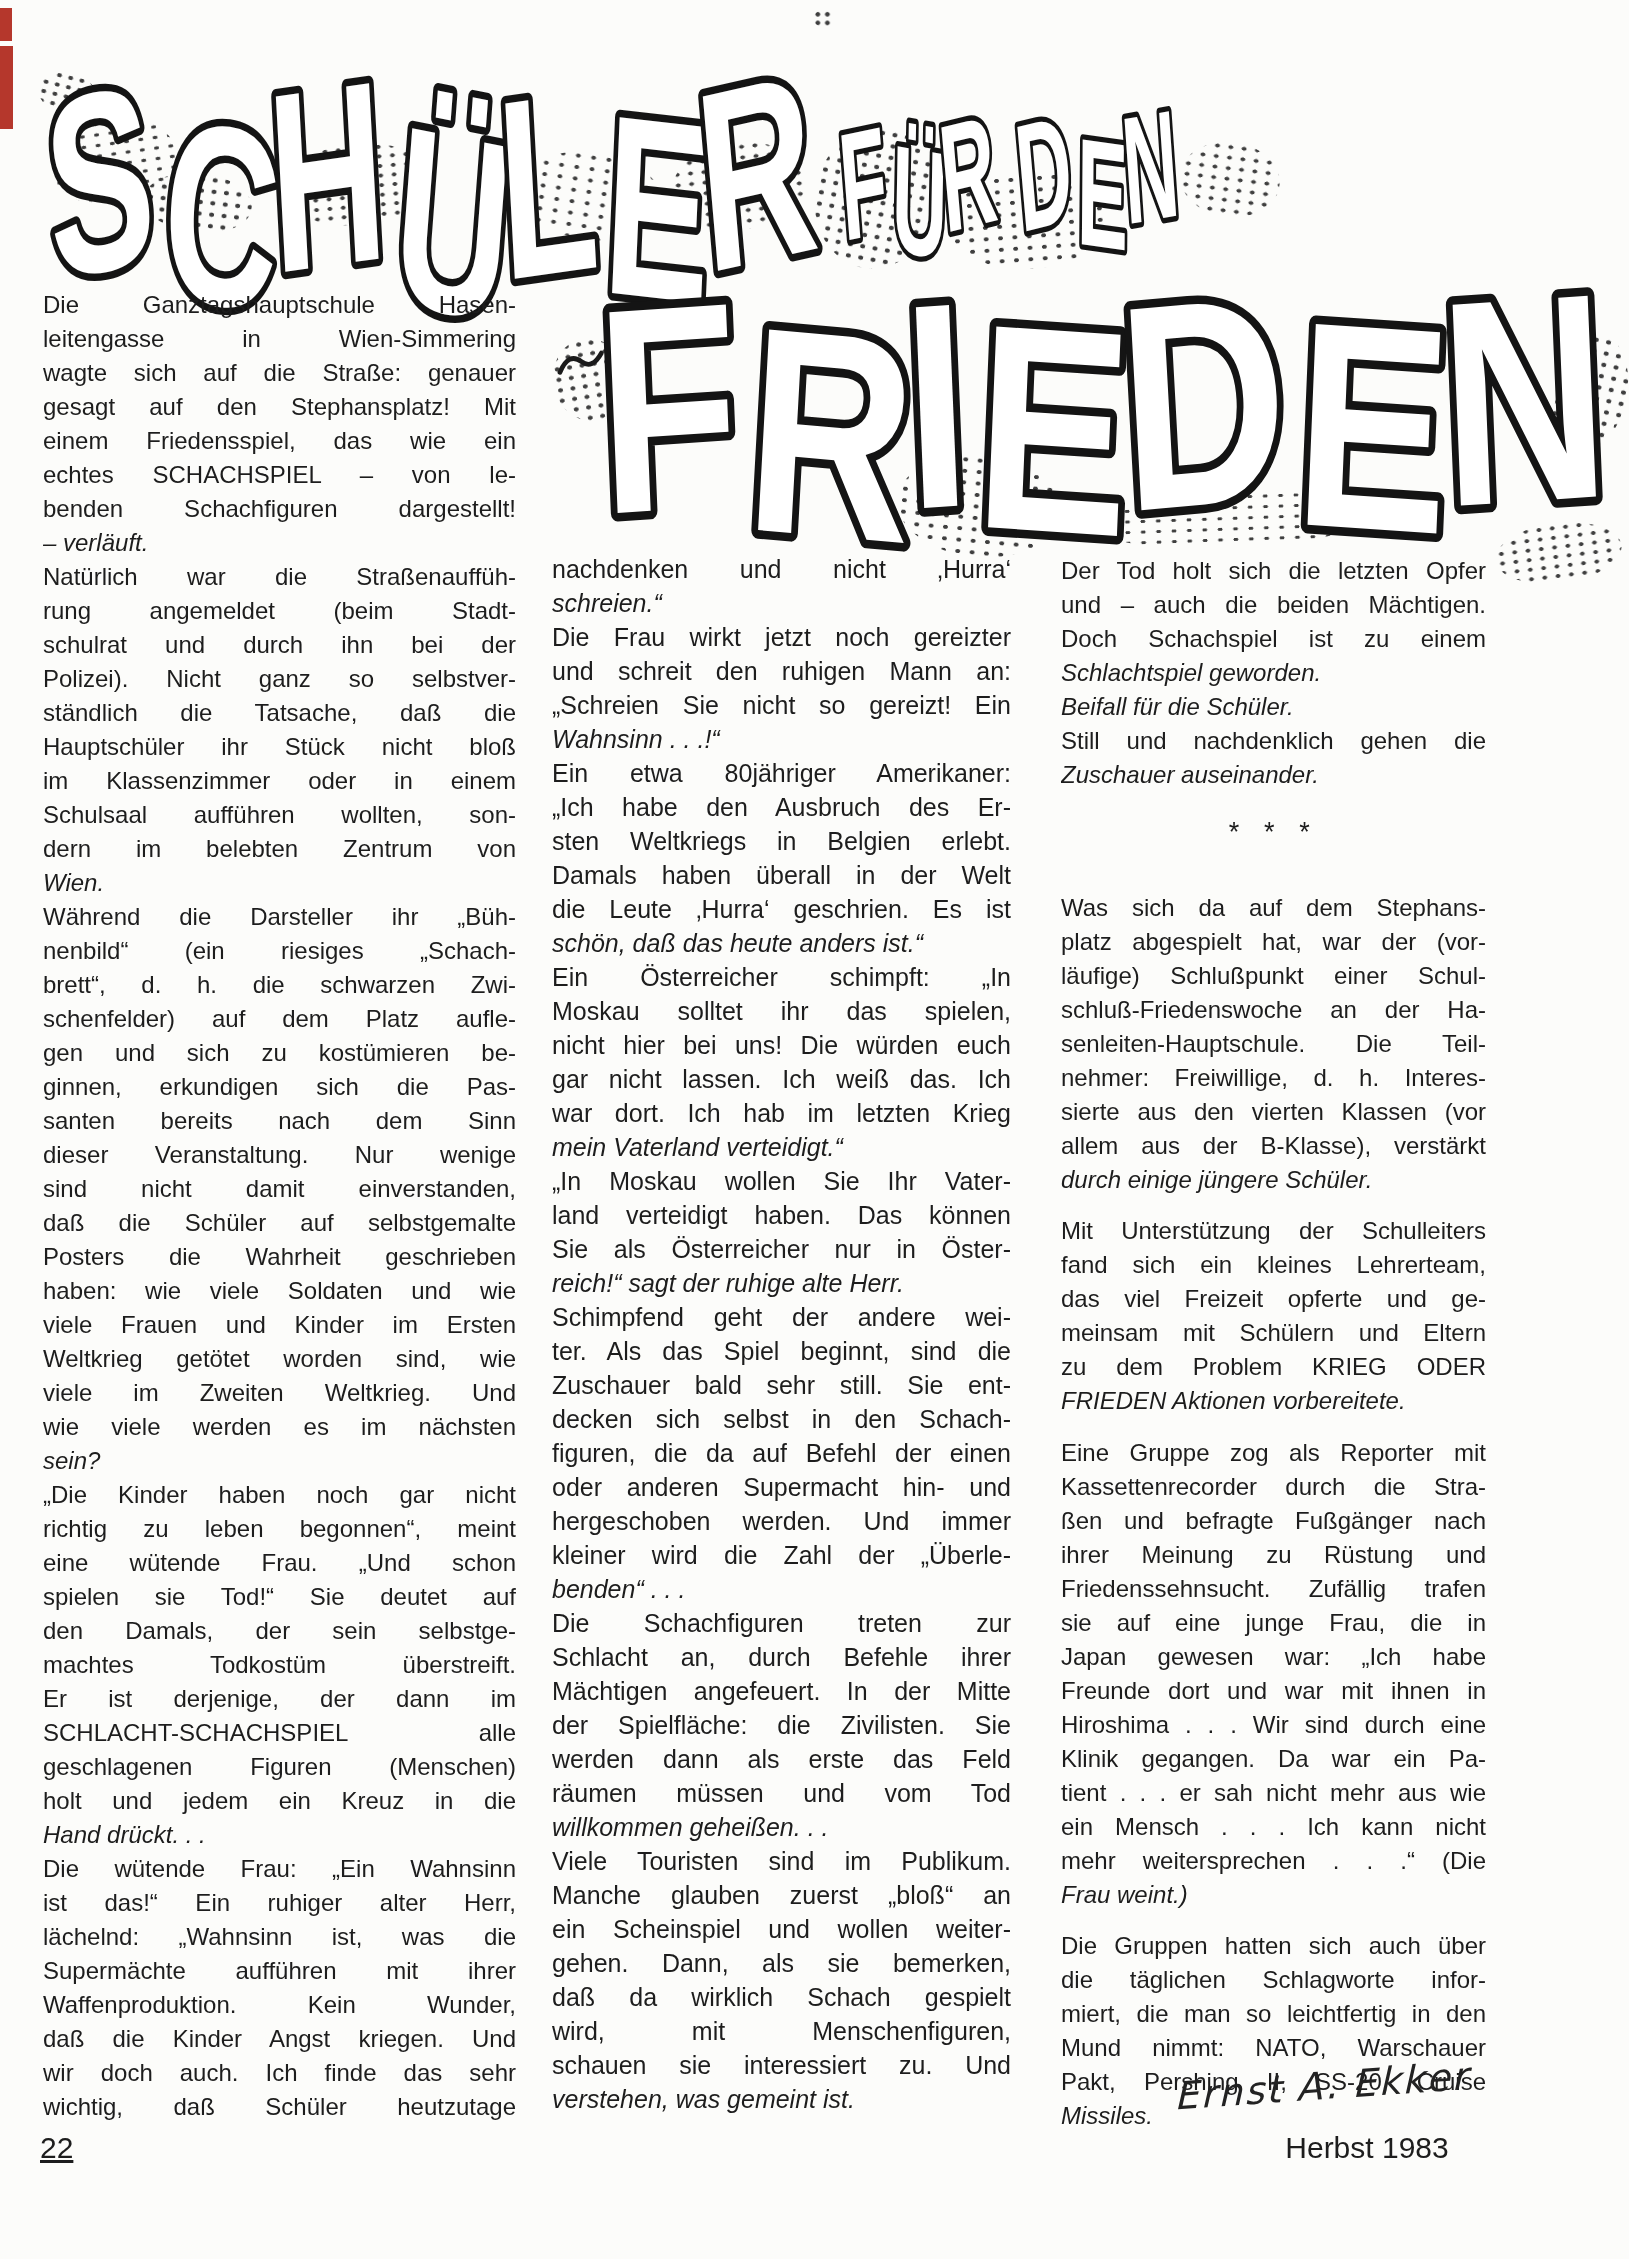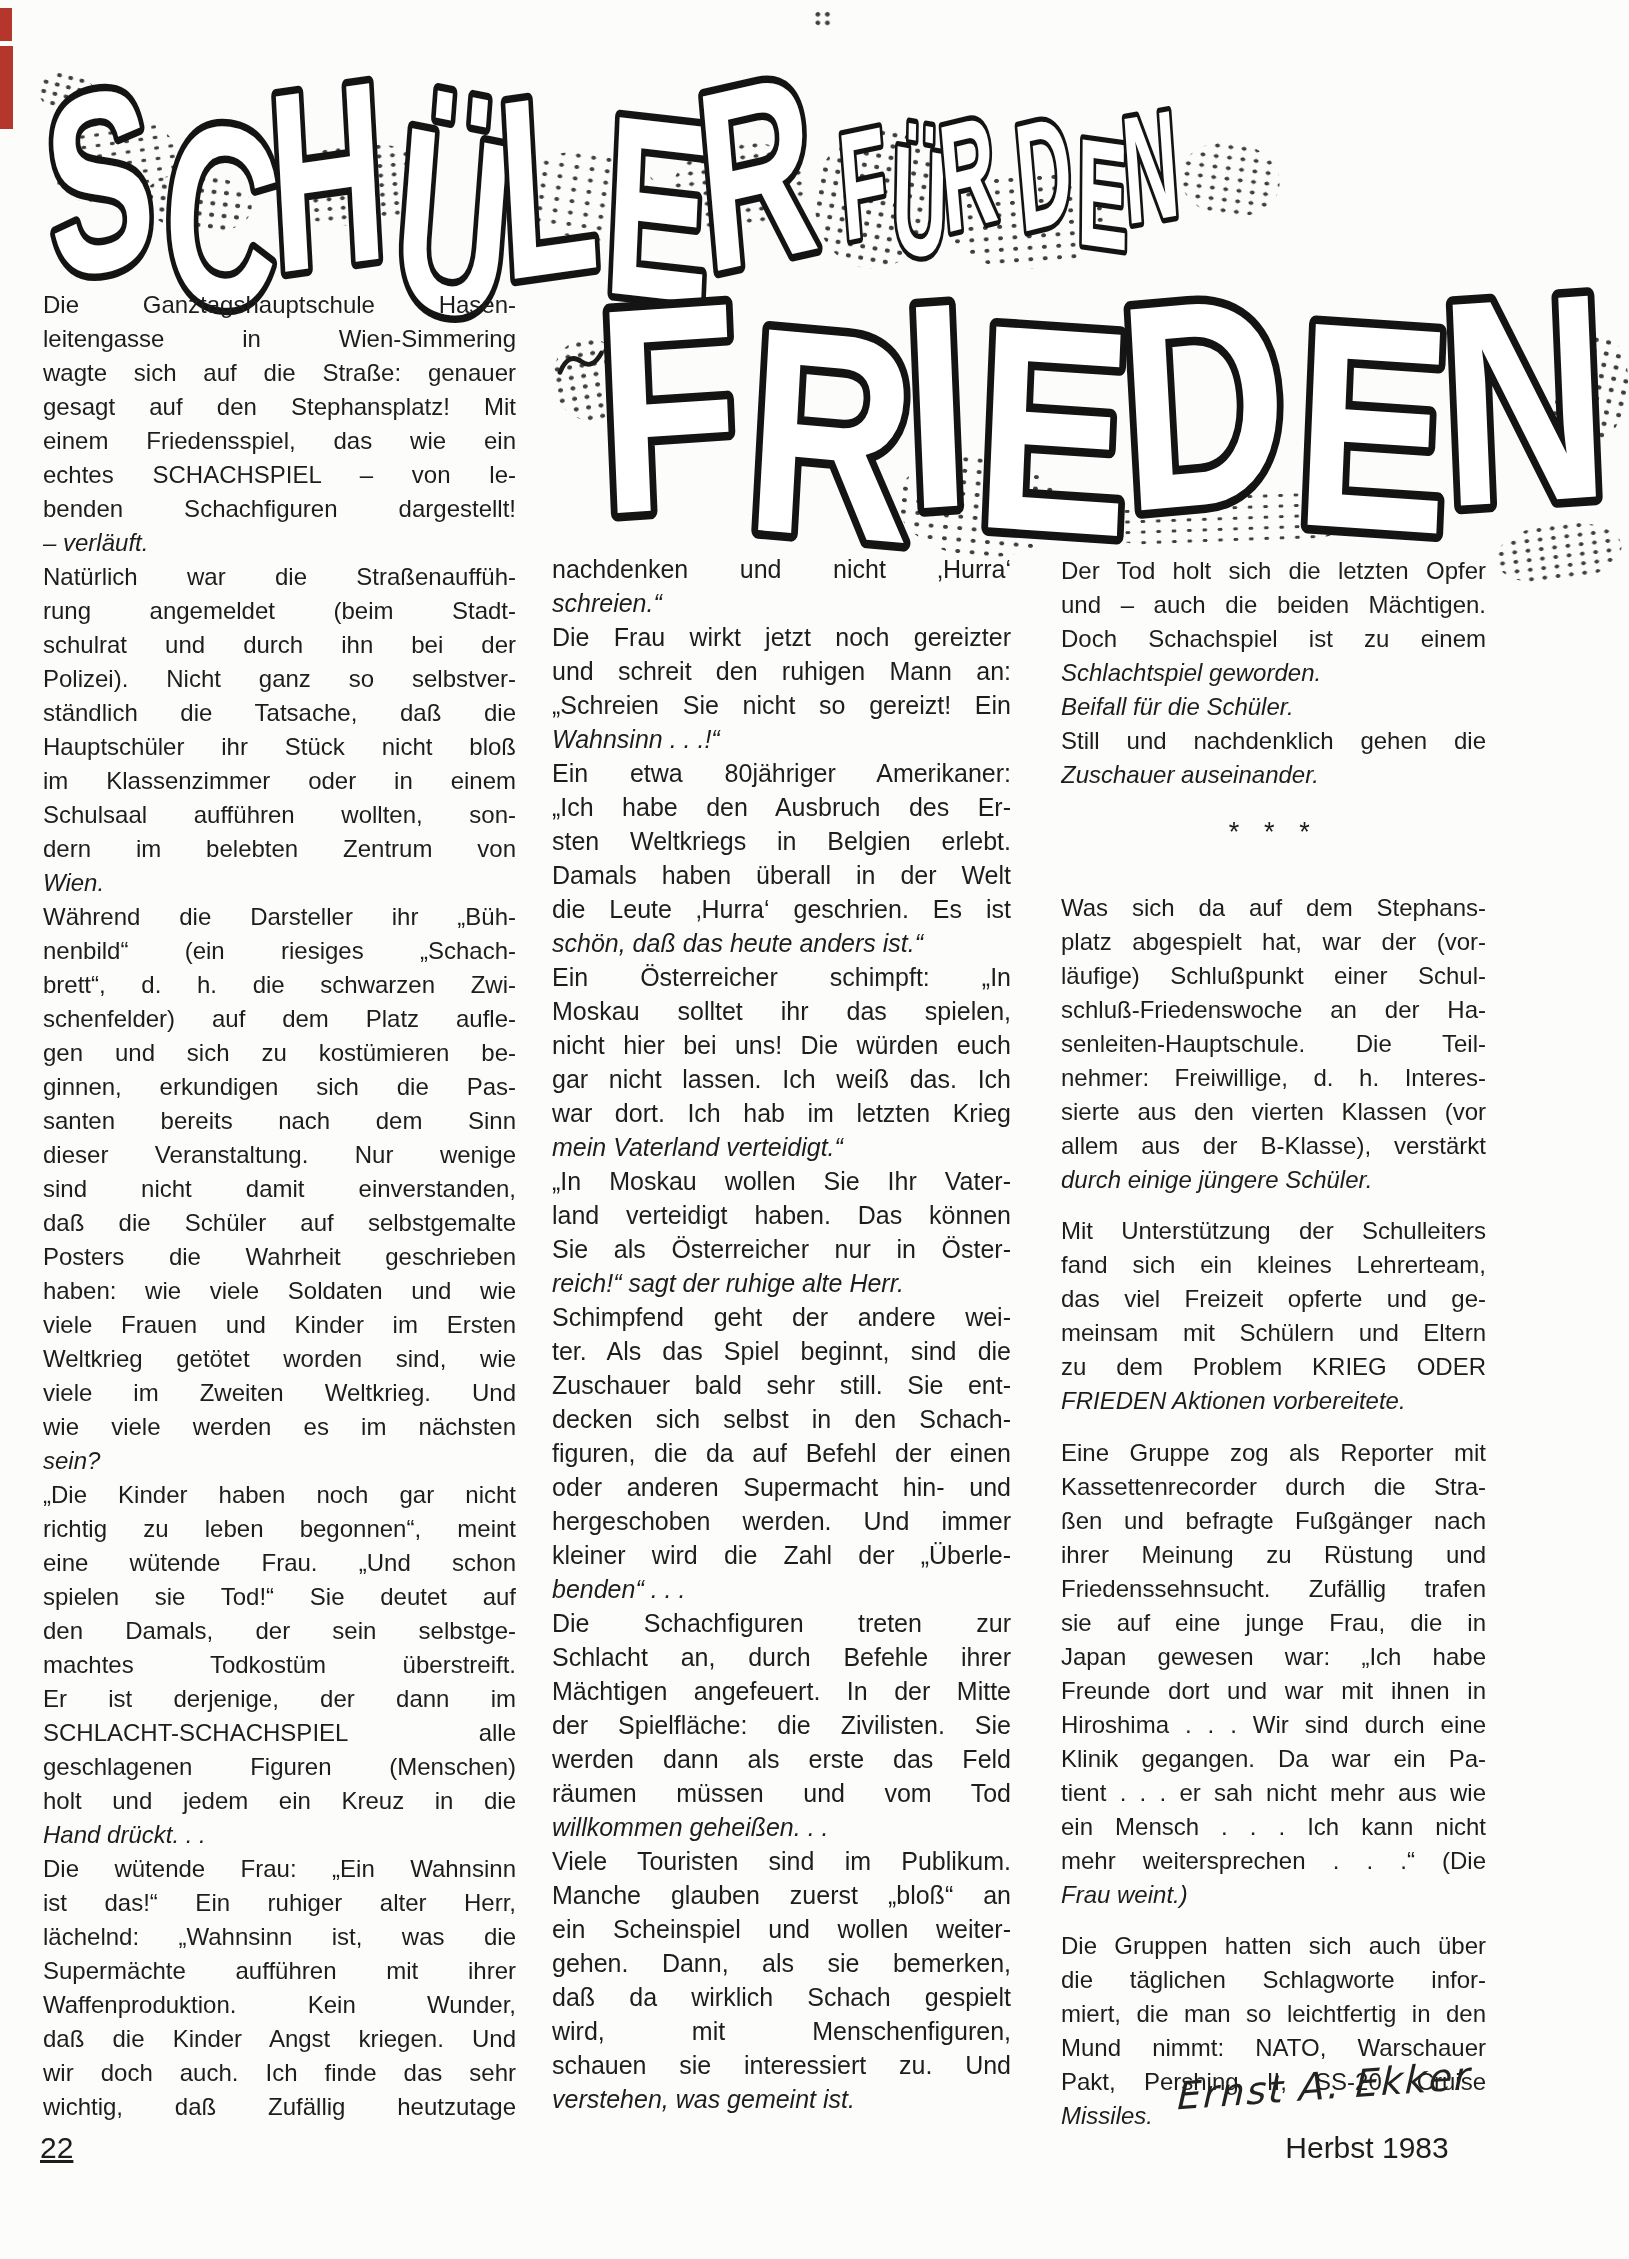--- a/index.html
+++ b/index.html
@@ -135,21 +135,21 @@
         <div class="line nj">Hand drückt. . .</div>
       </div>
       <div class="para">
         <div class="line">Die wütende Frau: „Ein Wahnsinn</div>
         <div class="line">ist das!“ Ein ruhiger alter Herr,</div>
         <div class="line">lächelnd: „Wahnsinn ist, was die</div>
         <div class="line">Supermächte aufführen mit ihrer</div>
         <div class="line">Waffenproduktion. Kein Wunder,</div>
         <div class="line">daß die Kinder Angst kriegen. Und</div>
         <div class="line">wir doch auch. Ich finde das sehr</div>
-        <div class="line">wichtig, daß Zufällig heutzutage</div>
+        <div class="line">wichtig, daß Schüler heutzutage</div>
       </div>
     </div>
   <div class="col col-mid">
       <div class="para">
         <div class="line">nachdenken und nicht ‚Hurra‘</div>
         <div class="line nj">schreien.“</div>
       </div>
       <div class="para">
         <div class="line">Die Frau wirkt jetzt noch gereizter</div>
         <div class="line">und schreit den ruhigen Mann an:</div>

